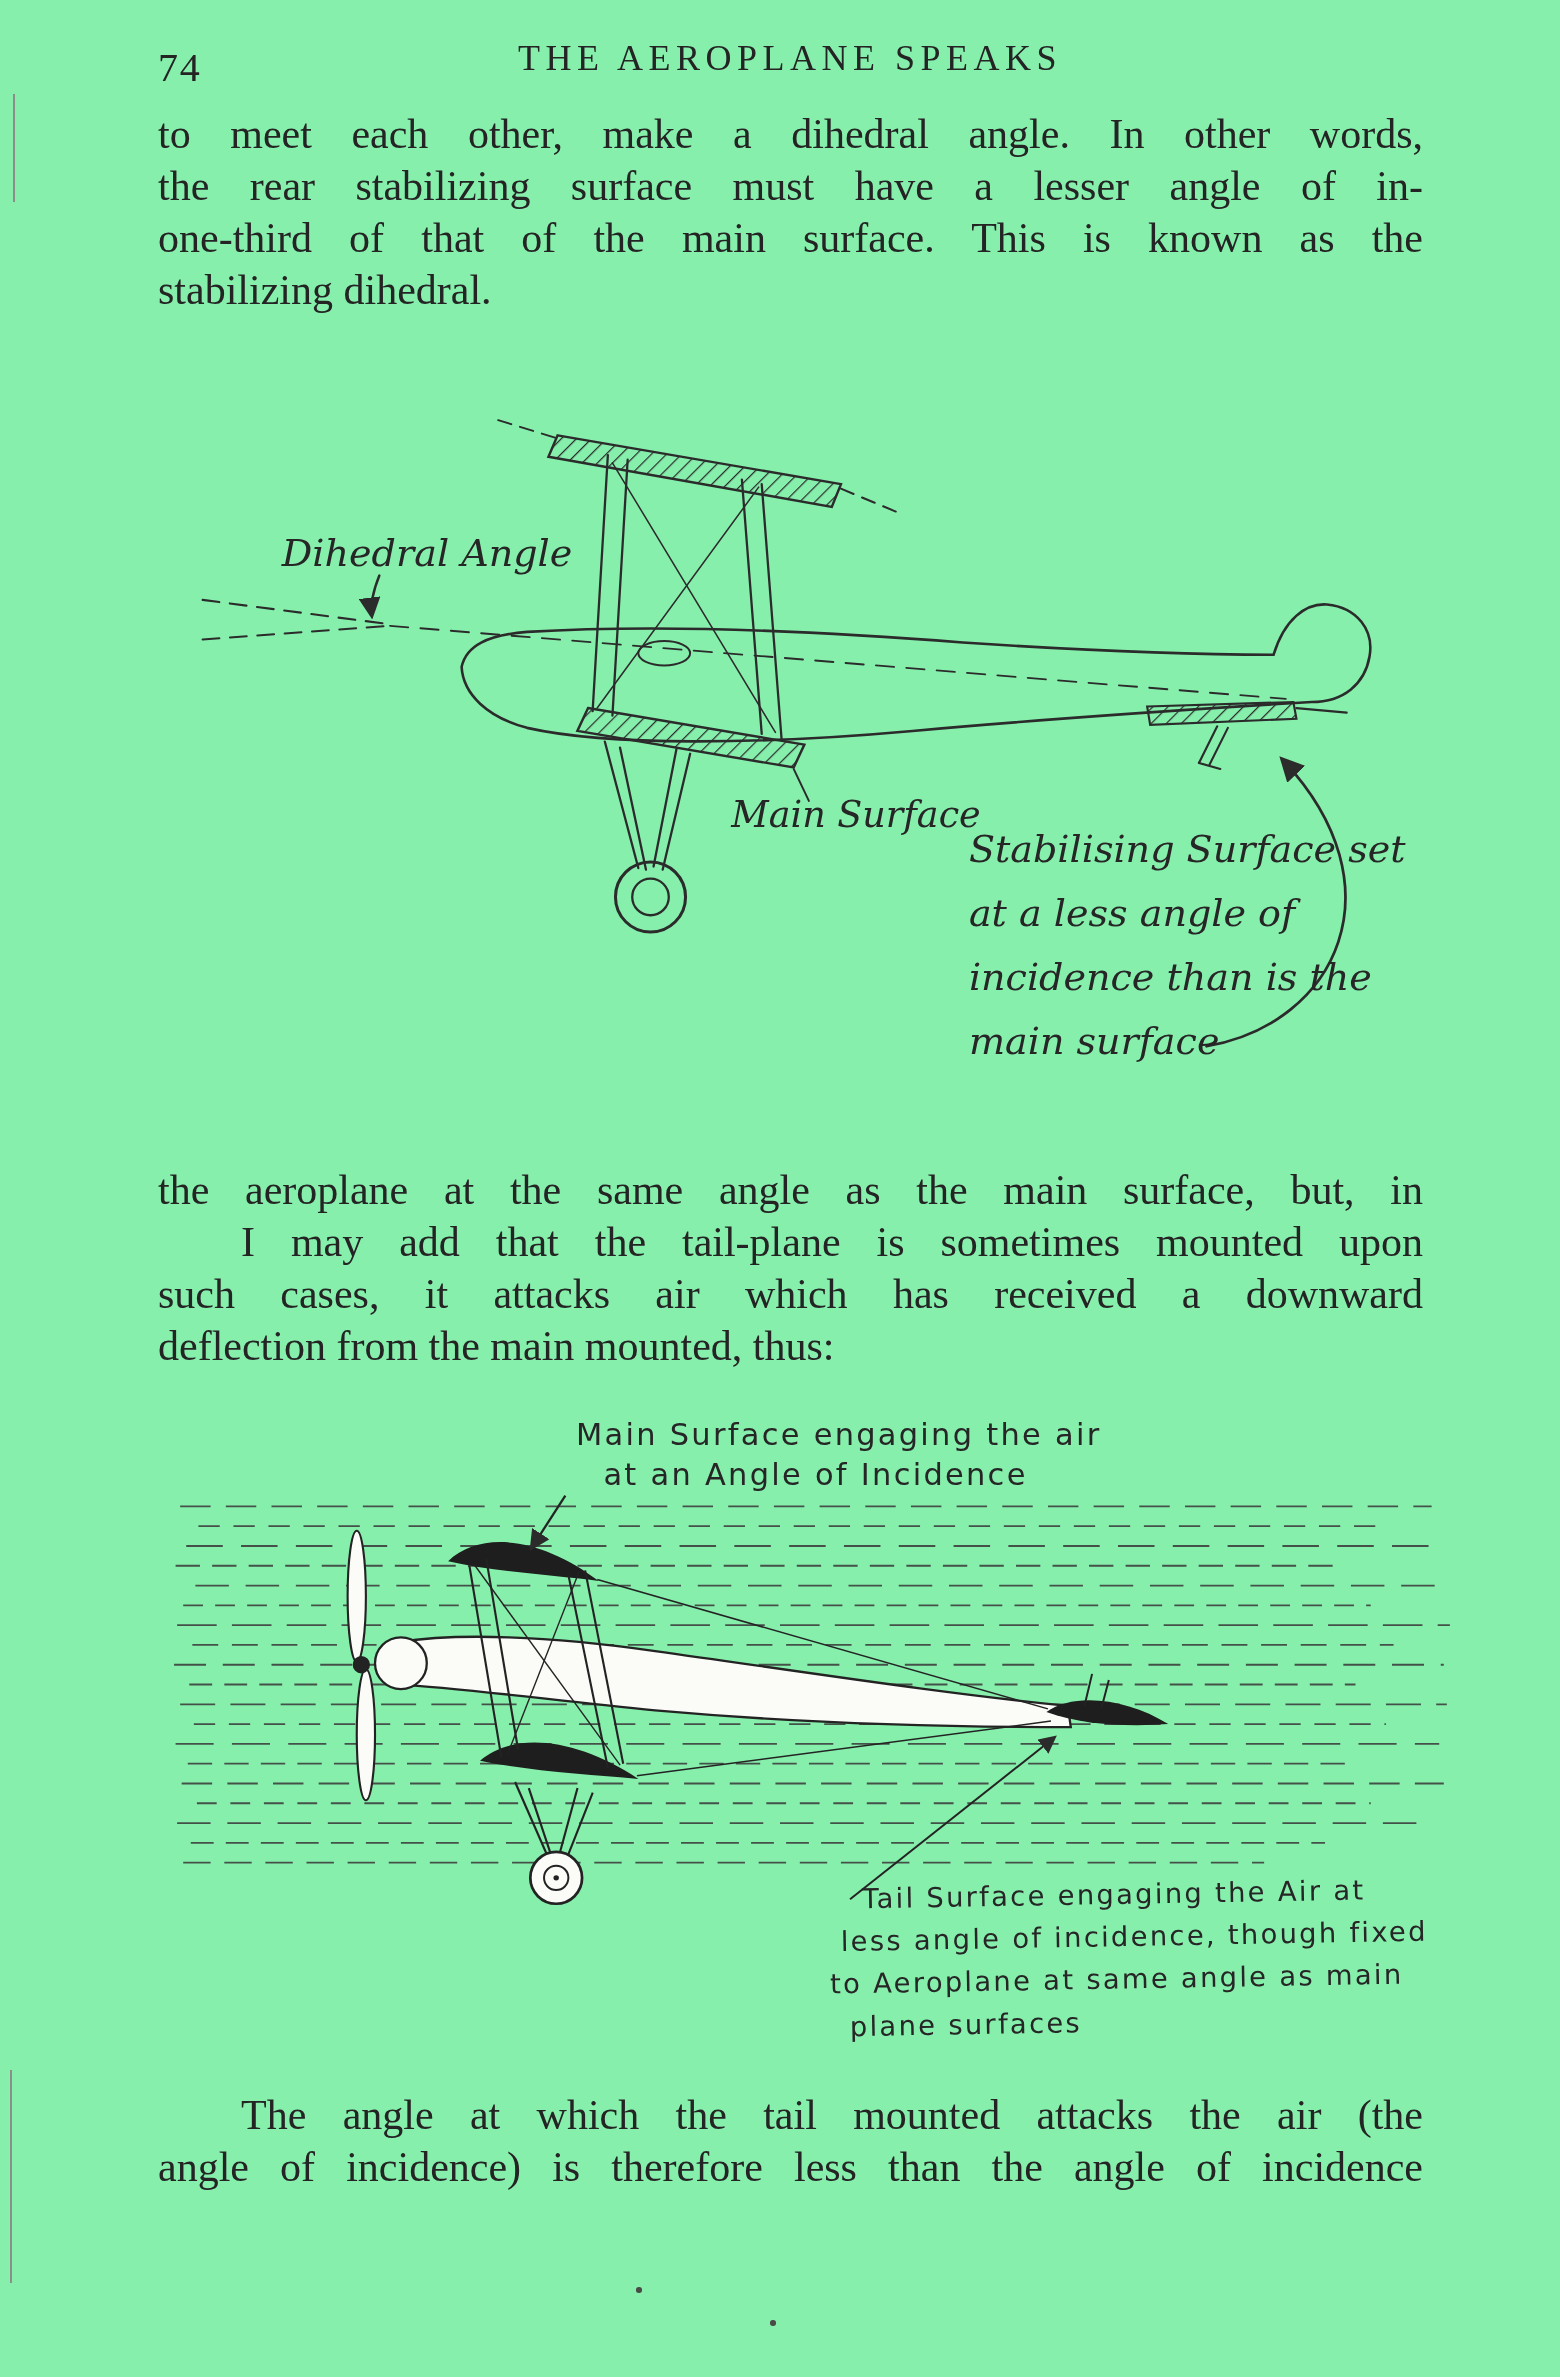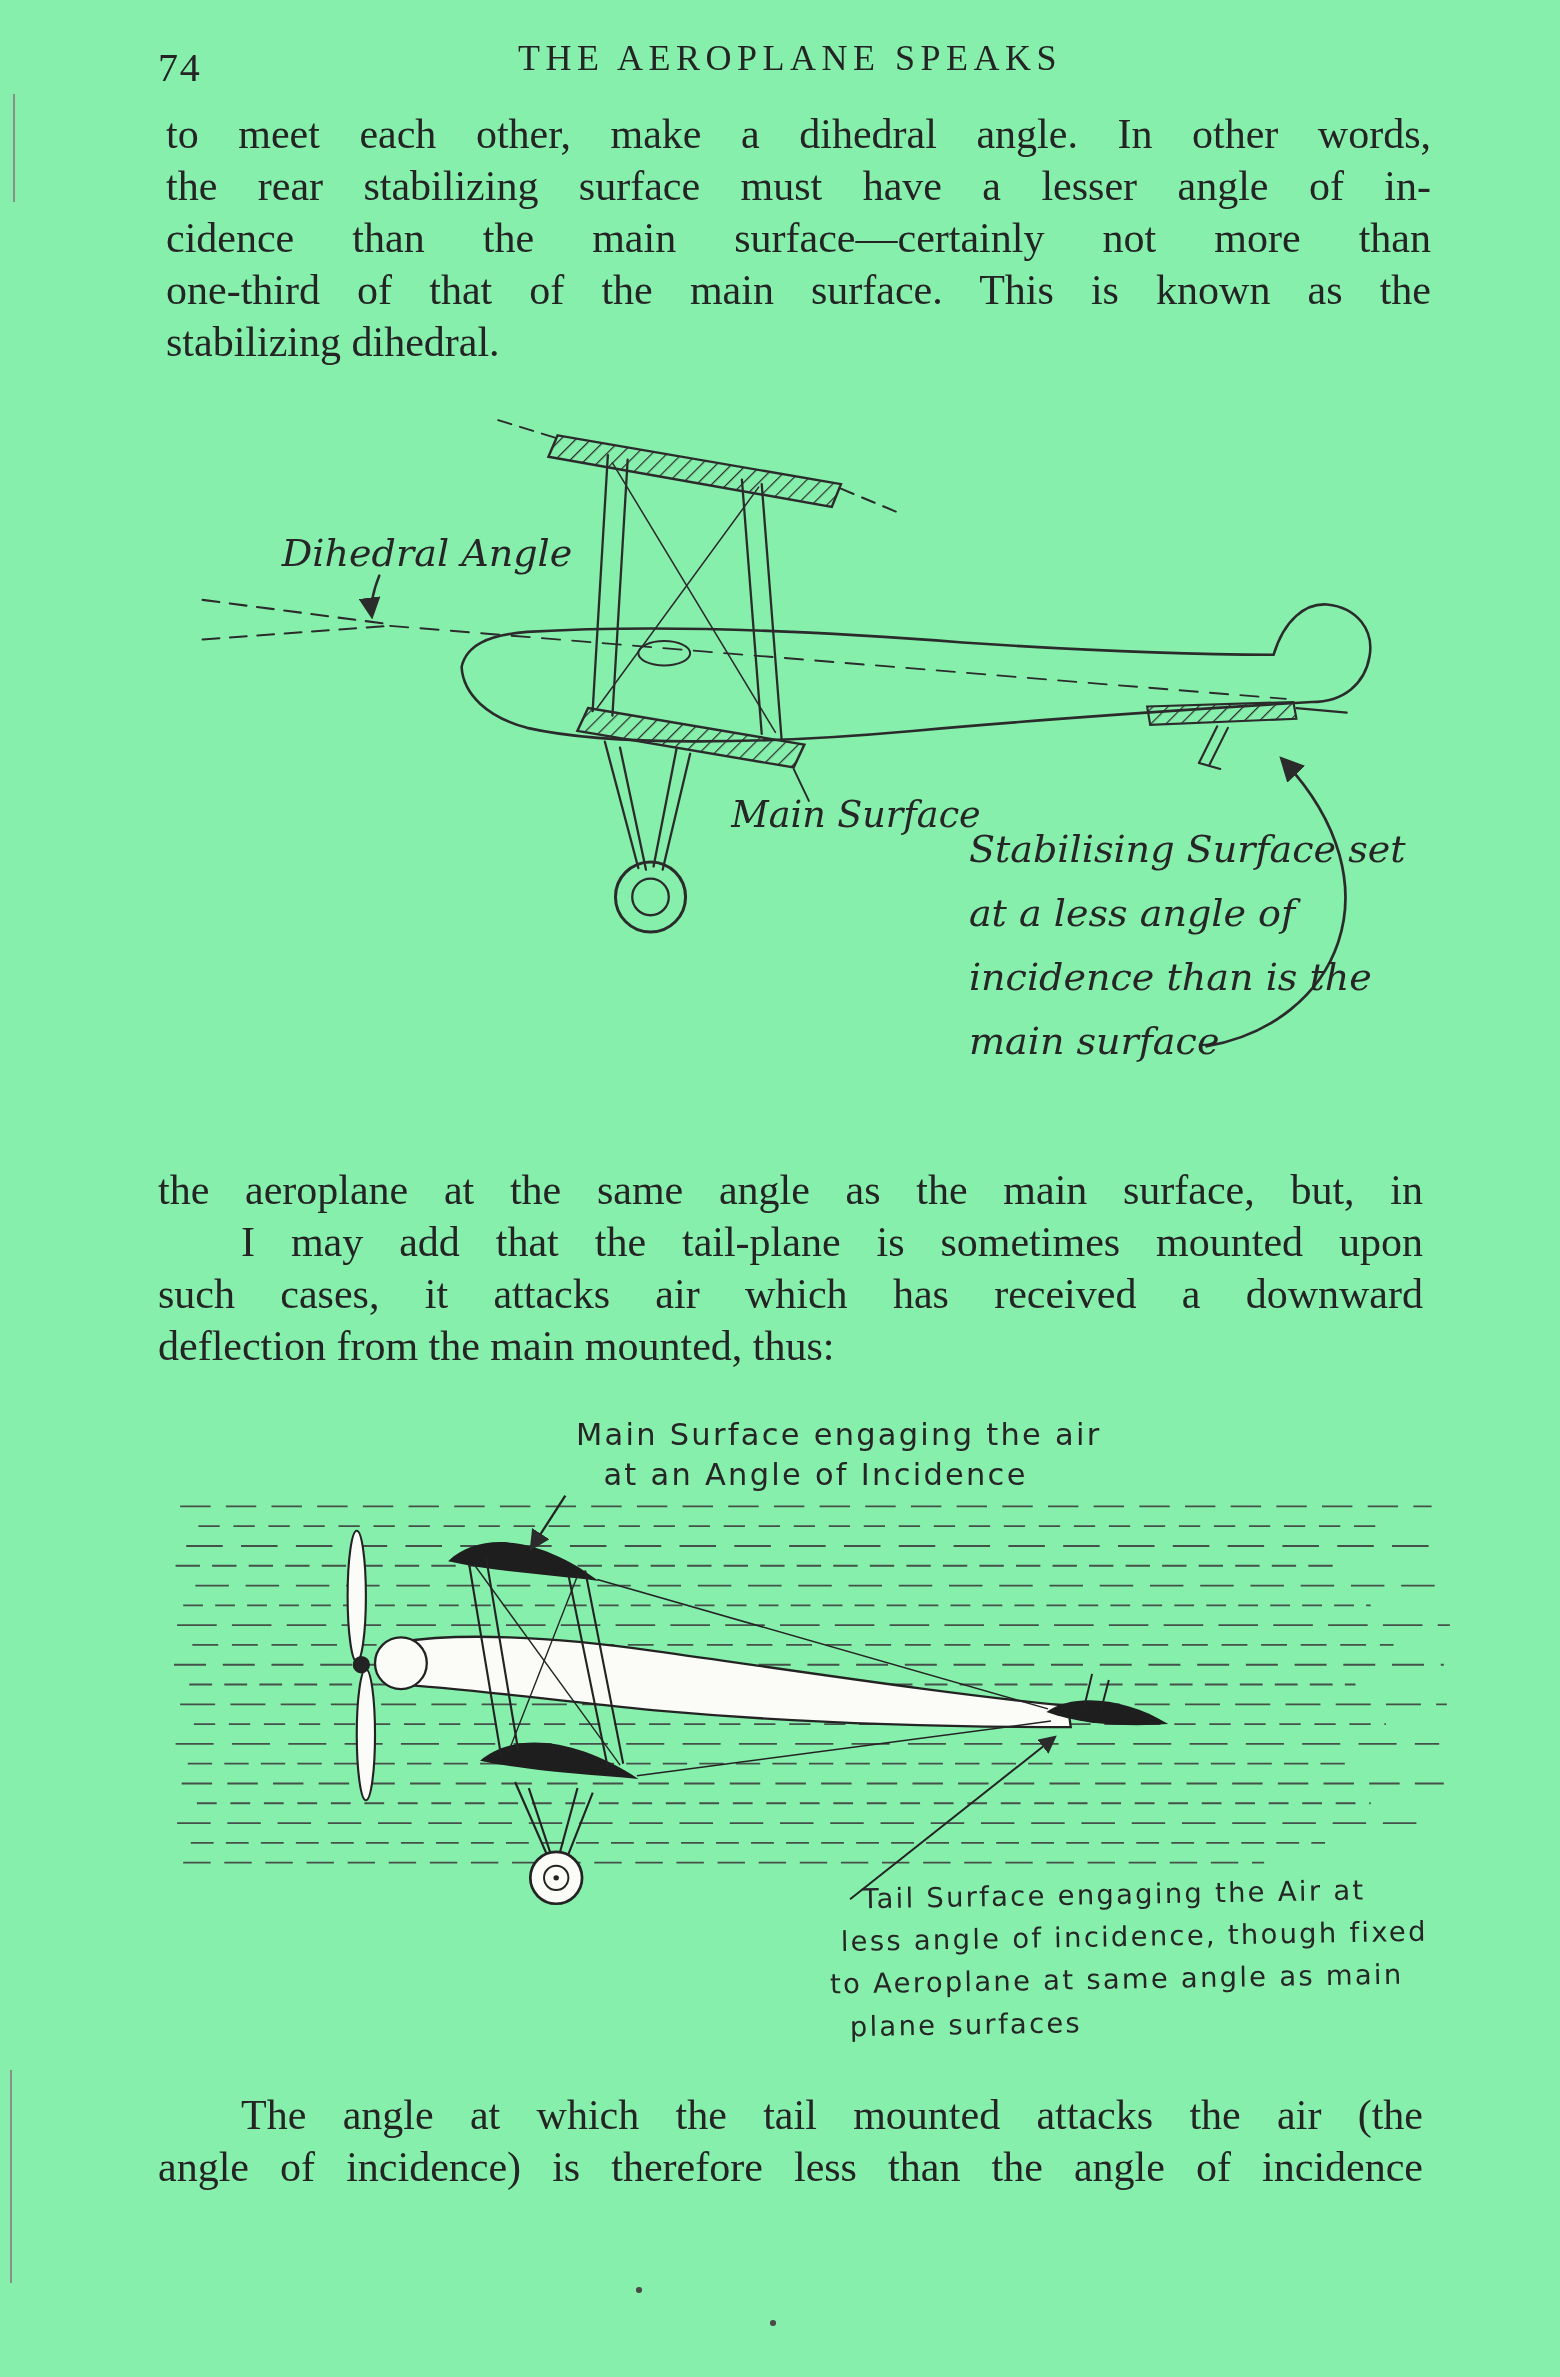--- a/index.html
+++ b/index.html
@@ -23,21 +23,21 @@
     font-size:40px; letter-spacing:1.8px;
   }
   .running-head {
     position:absolute; left:50%; transform:translateX(-50%); top:0;
     font-size:36px; letter-spacing:5.5px; white-space:nowrap;
   }
   .para {
     position:absolute; left:158px; width:1265px;
     font-size:42px; line-height:52px;
   }
-  .p1 { top:108px;margin-left:8px; }
+  .p1 { top:108px; }
   .p2 { top:1164px; }
   .p3 { top:2089px; }
   .line { text-align:justify; text-align-last:justify; }
   .line.end { text-align-last:left; }
   .line.indent { padding-left:83px; }
   .fig { position:absolute; left:0; width:1560px; }
   .fig1 { top:411px; height:716px; }
   .fig2 { top:1412px; height:644px; }
   .hand {
     font-family:"DejaVu Serif", serif;
@@ -68,21 +68,20 @@
   <div class="dot d2"></div>
 
   <div class="header-row">
     <span class="page-num">74</span>
     <span class="running-head">THE AEROPLANE SPEAKS</span>
   </div>
 
   <div class="para p1">
     <div class="line">to meet each other, make a dihedral angle.  In other words,</div>
     <div class="line">the rear stabilizing surface must have a lesser angle of in-</div>
-    <div class="line">cidence than the main surface—certainly not more than</div>
     <div class="line">one-third of that of the main surface.  This is known as the</div>
     <div class="line end">stabilizing dihedral.</div>
   </div>
 
   <svg class="fig fig1" viewBox="0 0 1024 470">
     <defs>
       <pattern id="hatch" patternUnits="userSpaceOnUse" width="7" height="7" patternTransform="rotate(45)">
         <line x1="0" y1="0" x2="0" y2="7" stroke="#2b2b2b" stroke-width="1.6"></line>
       </pattern>
       <marker id="arw" viewBox="0 0 10 10" refX="8" refY="5" markerWidth="9" markerHeight="9" orient="auto">

